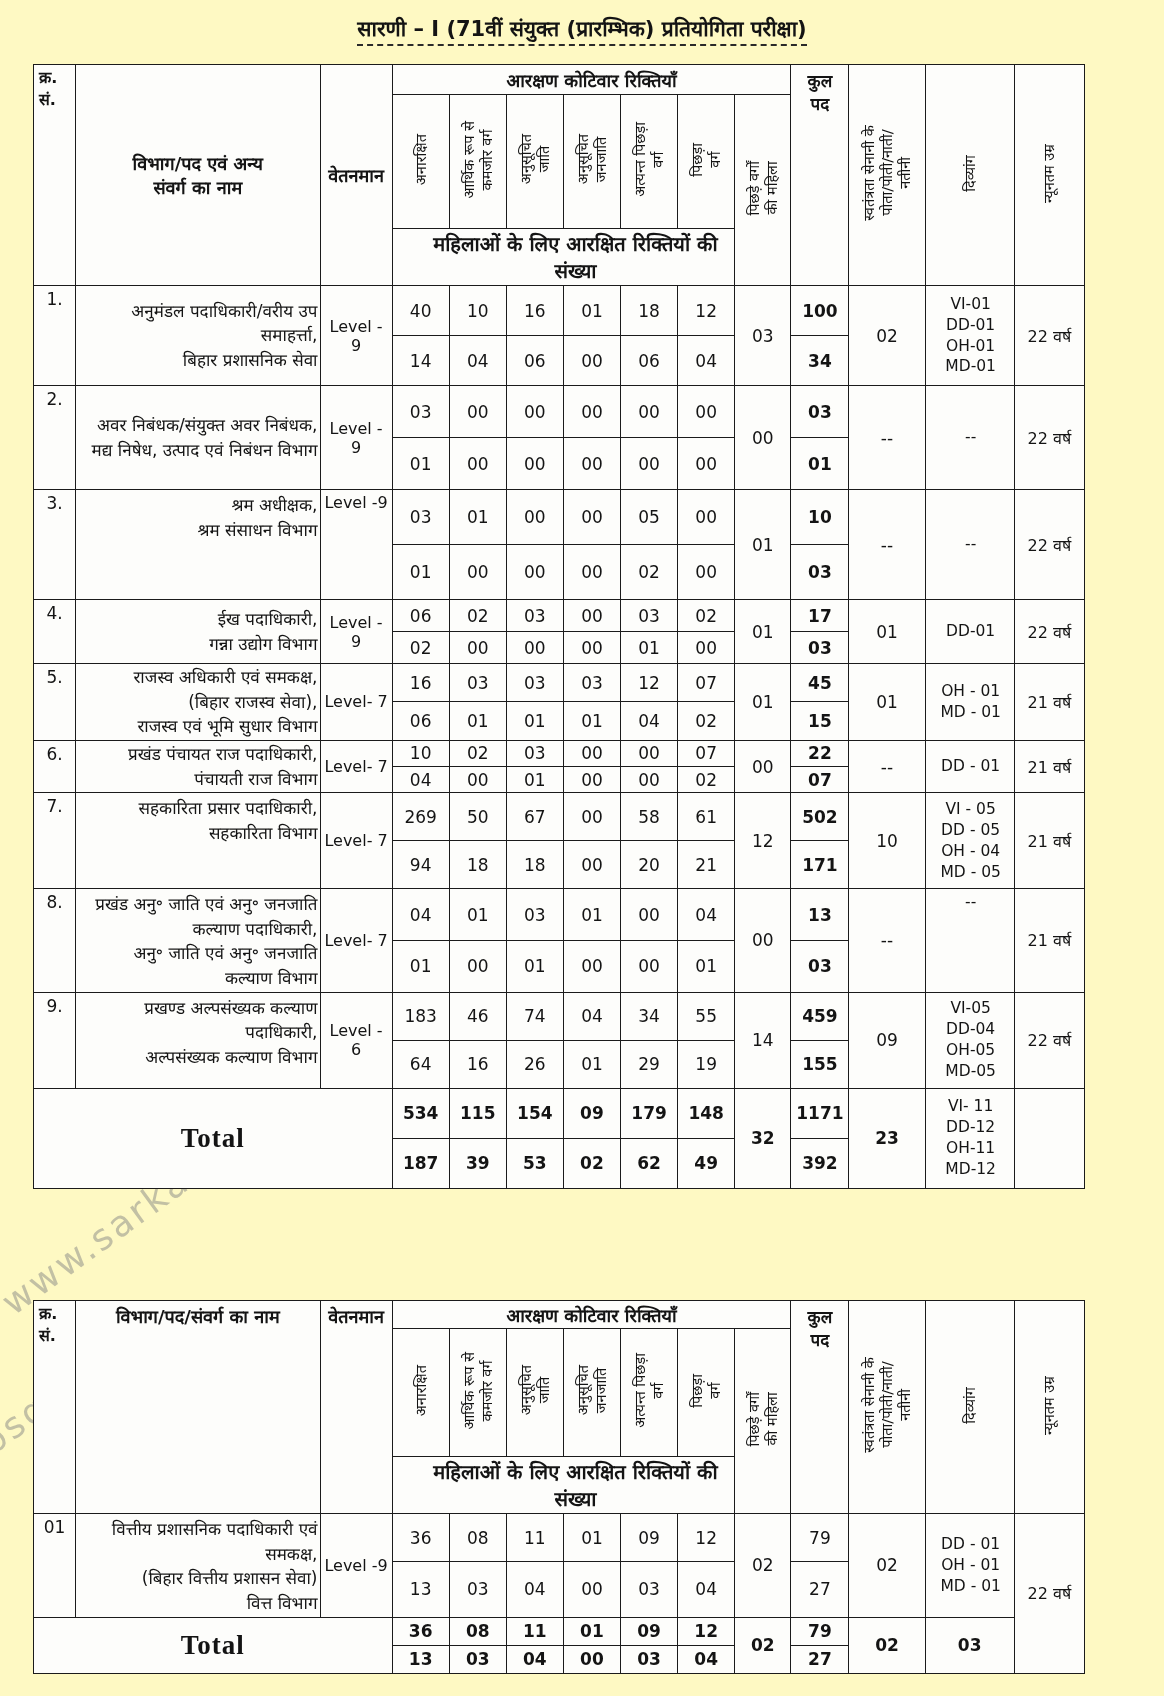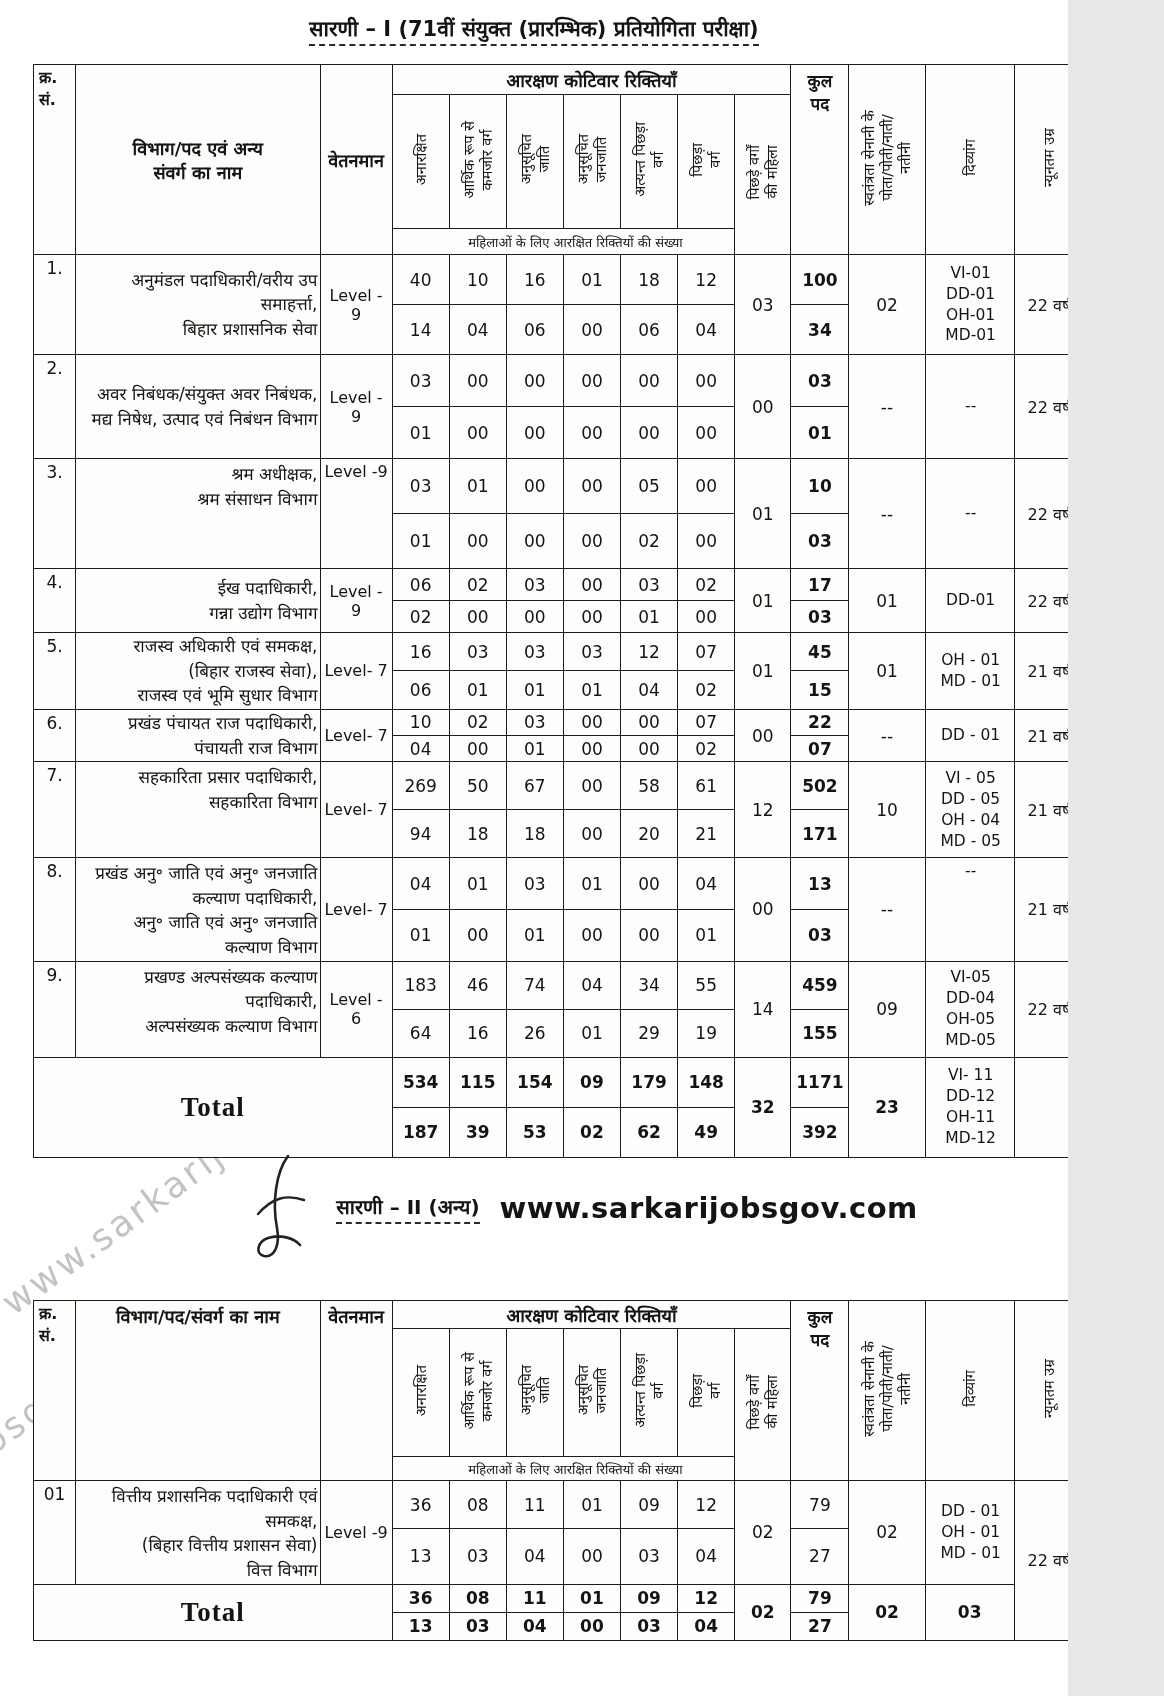--- a/index.html
+++ b/index.html
@@ -1,30 +1,30 @@
 <!DOCTYPE html>
 <html><head>
 <meta charset="utf-8">
 <style>
   html,body{margin:0;padding:0;background:#e8e8e8;}
-  .page{position:relative;width:1068px;height:1696px;background:#ffffff;overflow:hidden;
+  .page{position:relative;width:1164px;height:1696px;background:#fef9c3;overflow:hidden;
         font-family:"DejaVu Sans","Liberation Sans",sans-serif;color:#141414;}
   .title1{position:absolute;top:14px;left:0;width:100%;text-align:center;font-size:21px;font-weight:bold;}
   .title1 span{border-bottom:2.5px dashed #2a2a2a;padding-bottom:3px;}
   table{border-collapse:collapse;table-layout:fixed;position:absolute;left:33px;background:#fdfdfb;}
   #tbl1{top:64px;width:1052px;}
   #tbl2{top:1300px;width:1052px;}
   td,th{border:1.7px solid #1b1b1b;padding:1px 2px;text-align:center;vertical-align:middle;
         font-size:17px;font-weight:normal;overflow:hidden;}
   th{font-size:17px;}
   .pre{white-space:pre-line;}
   .nm{text-align:right;padding-left:8px;font-size:17px;line-height:1.45;}
   .nmh{font-size:18px;font-weight:bold;}
   .hb{font-weight:bold;font-size:18px;}
-  .band{font-size:13px;font-weight:normal;padding-left:26px;}
+  .band{font-size:20px;font-weight:bold;padding-left:26px;}
   .vert{display:inline-block;writing-mode:vertical-rl;transform:rotate(180deg);
         font-size:14.5px;line-height:1.25;max-height:128px;white-space:pre-line;}
   .kul{vertical-align:top;padding-top:4px;font-weight:bold;font-size:17px;}
   .snh{font-weight:bold;vertical-align:top;text-align:left;padding-left:5px;font-size:16px;}
   .b{font-weight:bold;}
   .dis{font-size:15.5px;white-space:pre-line;line-height:1.35;padding-left:4px;}
   .age{font-size:16px;white-space:nowrap;}
   .tot{font-family:"Liberation Serif","DejaVu Serif",serif;font-weight:bold;font-size:27px;letter-spacing:1px;}
   .vt{vertical-align:top;padding-top:3px;}
   .lvl{font-size:16px;}
@@ -376,28 +376,20 @@
           <td class="b">39</td>
           <td class="b">53</td>
       <td class="b">02</td>
           <td class="b">62</td>
           <td class="b">49</td>
       <td class="b">392</td>
     </tr>
   </tbody>
     </table>
 
-  <div class="midline">
-    <svg class="sig" width="64" height="112" viewBox="0 0 64 112">
-      <path d="M42 4 C30 20 26 50 31 76 C34 92 29 106 18 104 C9 102 11 90 22 86 C34 82 48 86 54 93" fill="none" stroke="#222" stroke-width="2.6" stroke-linecap="round"></path>
-      <path d="M12 62 C26 46 40 42 58 48" fill="none" stroke="#222" stroke-width="2.4" stroke-linecap="round"></path>
-    </svg>
-    <span class="title2">सारणी – II  (अन्य)</span>
-    <span class="site">www.sarkarijobsgov.com</span>
-  </div>
 
   <table id="tbl2">
     <colgroup>
       <col style="width:42px">
         <col style="width:244px">
         <col style="width:72px">
       <col style="width:57px">
         <col style="width:57px">
         <col style="width:57px">
       <col style="width:57px">

